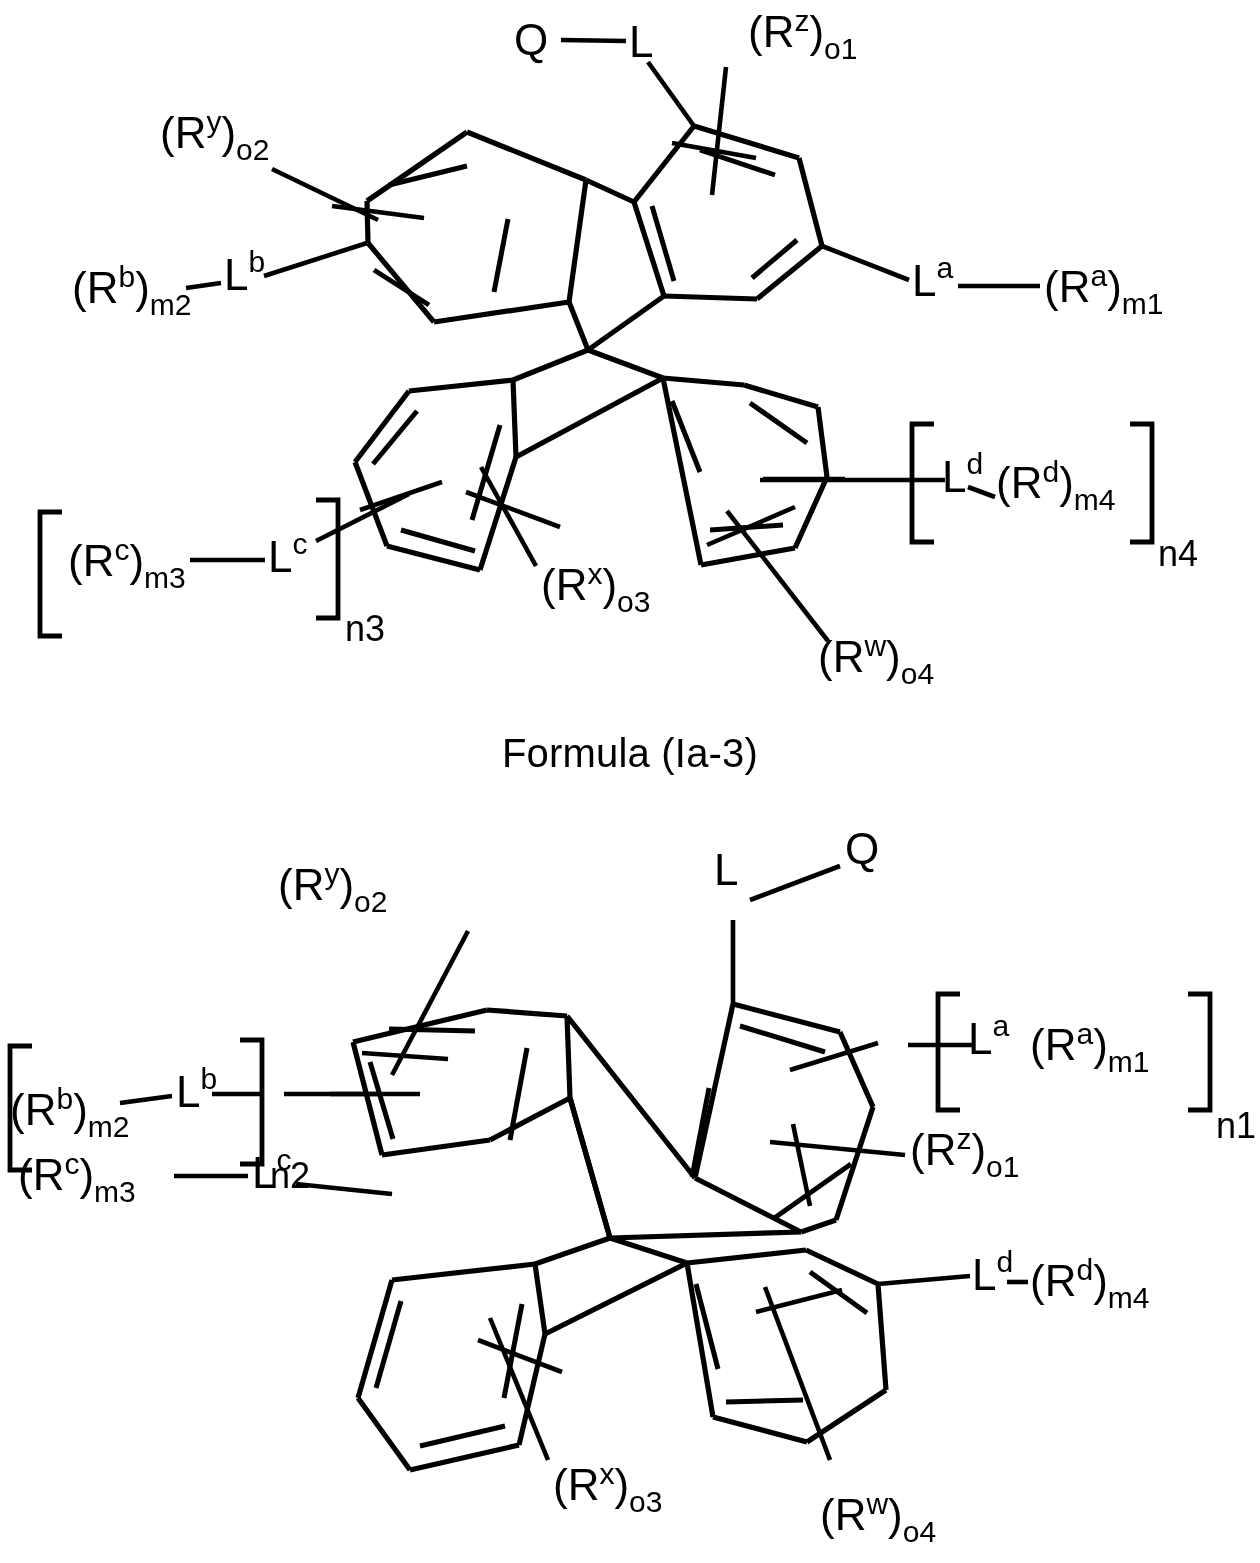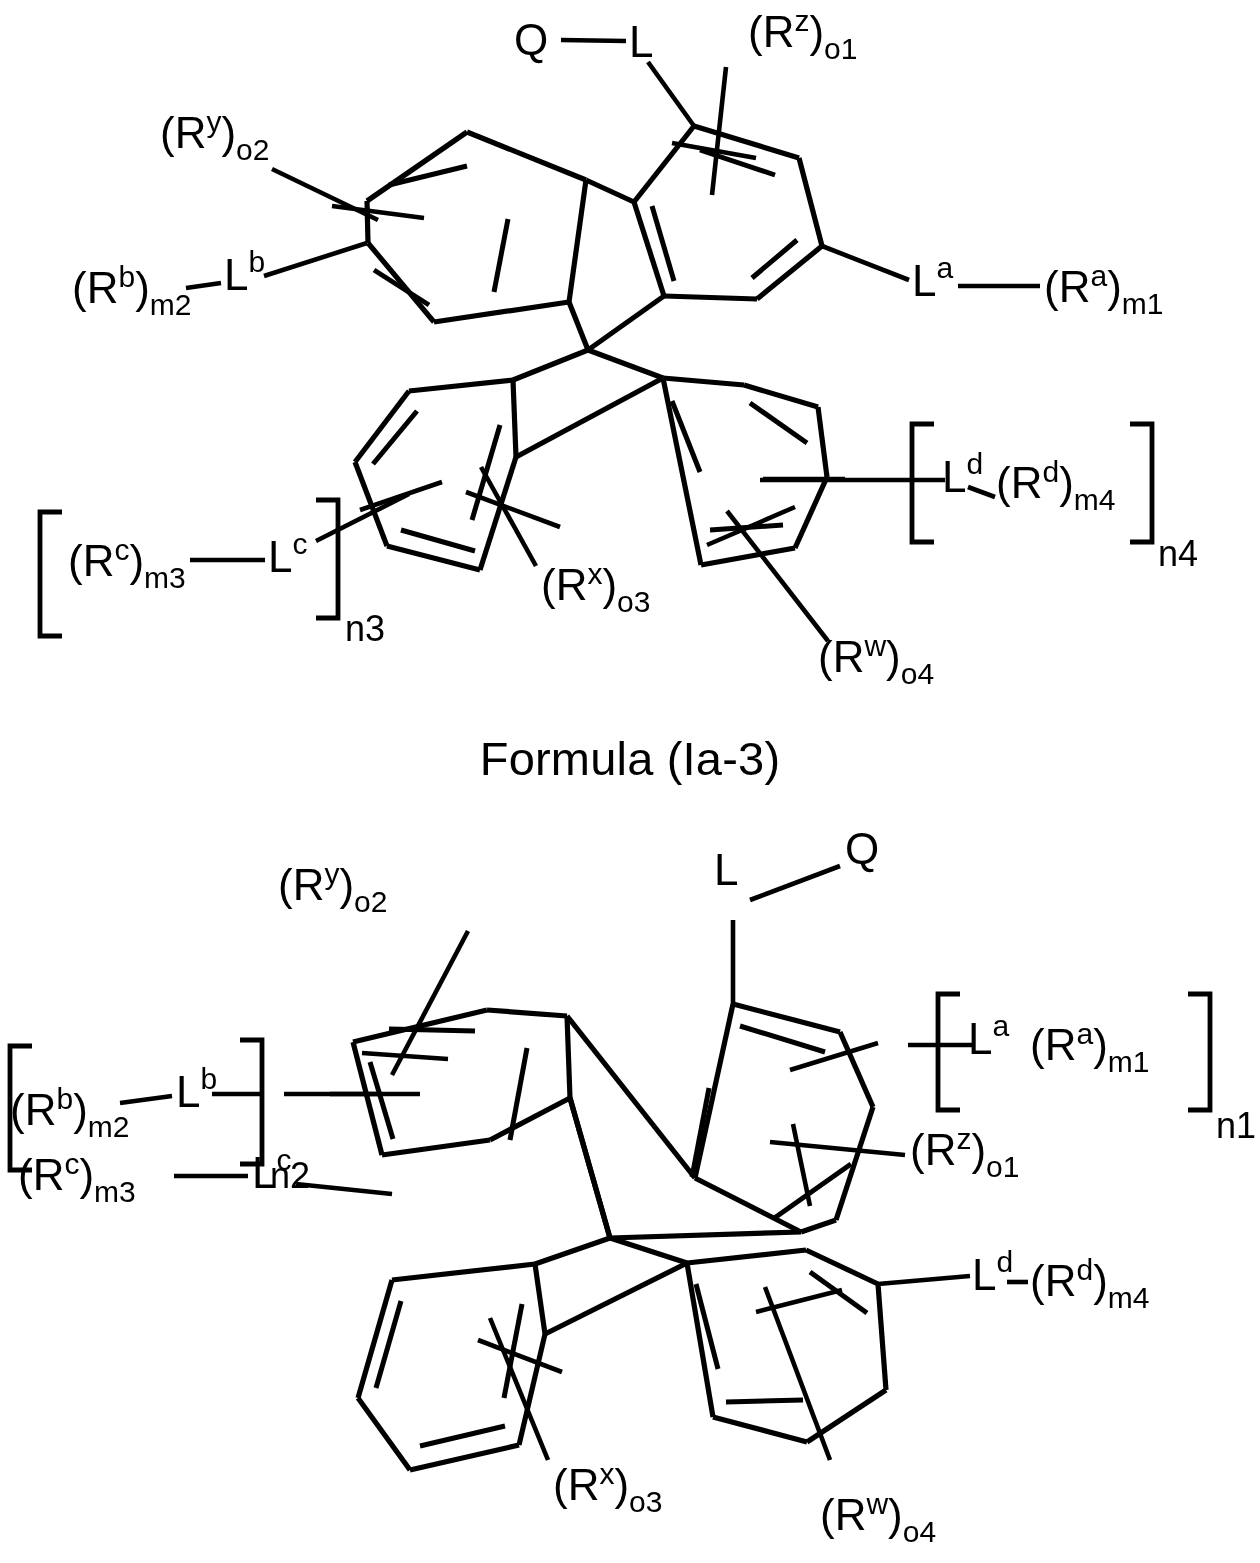--- a/index.html
+++ b/index.html
@@ -41,21 +41,21 @@
     dominant-baseline: alphabetic;
   }
   .lbl .sup { font-size: 30px; }
   .lbl .sub { font-size: 30px; }
 
   .caption {
     position: absolute;
     width: 1260px;
     text-align: center;
     font-family: "Liberation Sans", sans-serif;
-    font-size: 47px;
+    font-size: 40px;
     color: #000;
     letter-spacing: 0.2px;
   }
   #formula-caption { top: 731px; left: 0; }
 </style>
 </head>
 <body>
 
 <div id="page">
 

